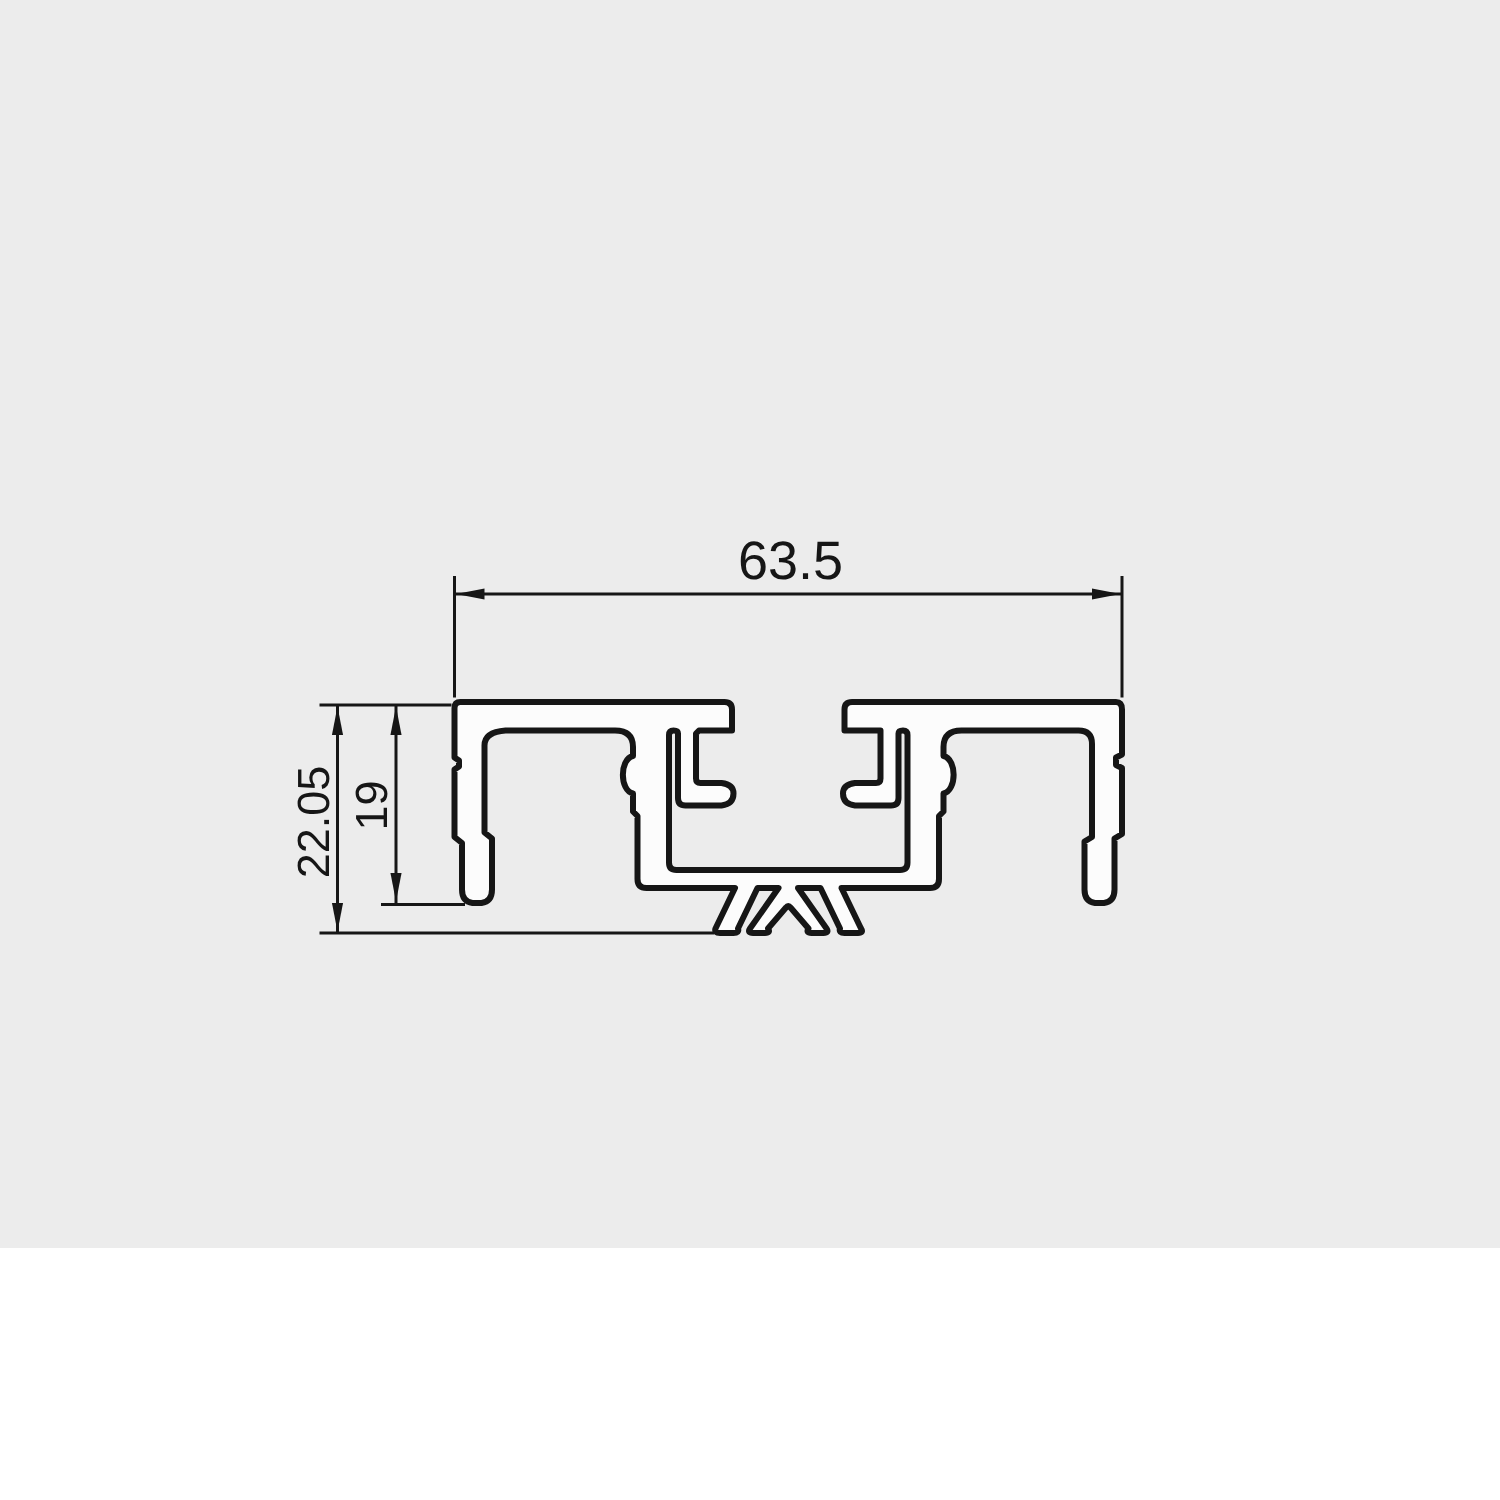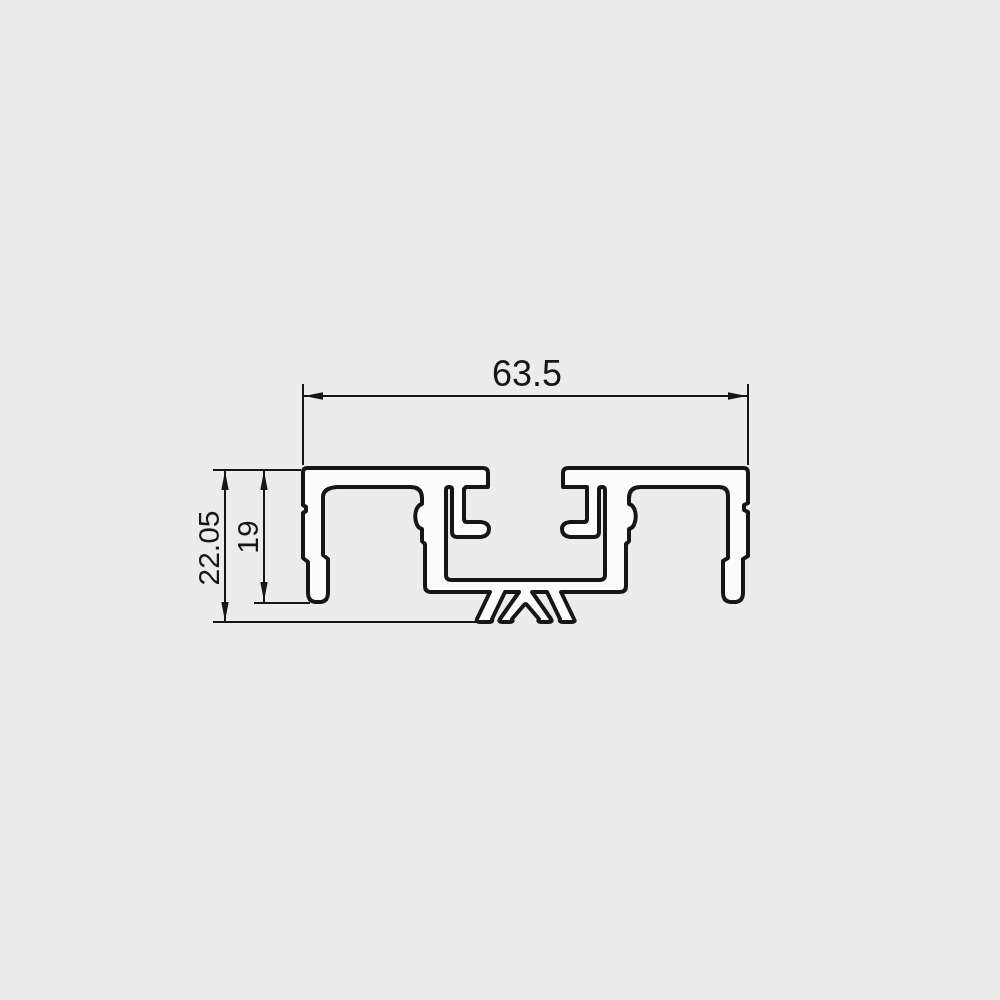--- a/index.html
+++ b/index.html
@@ -1,18 +1,18 @@
 <!DOCTYPE html>
 <html style="--bg: #ececec; --line: #161616; --fill: #fcfcfc;"><head>
 <meta charset="utf-8">
 <style>
   html,body{margin:0;padding:0;}
   .canvas{
     position:relative;
-    width:1000px;height:1000px;
+    width:1000px;height:832px;
     background:var(--bg,#ececec);
     font-family:"Liberation Sans", sans-serif;
     overflow:hidden;
     text-align:right;
   }
   svg{position:absolute;left:0;top:0;}
   .profile-shape{
     fill:var(--fill,#fcfcfc);
     stroke:var(--line,#161616);
     stroke-width:4;

